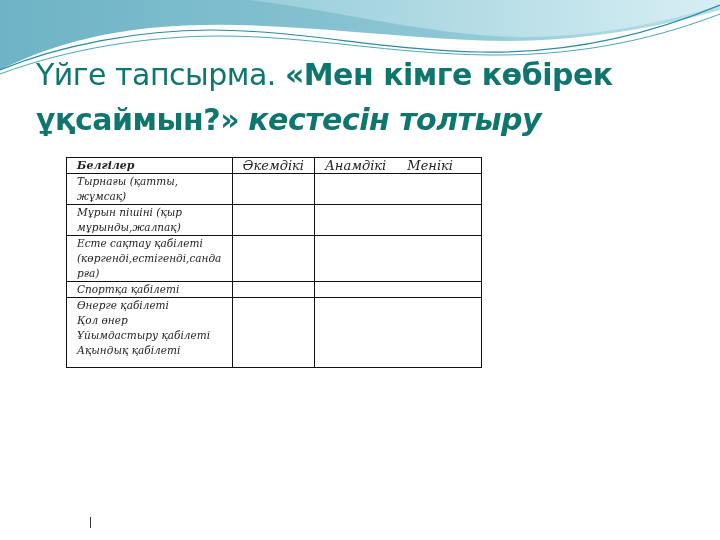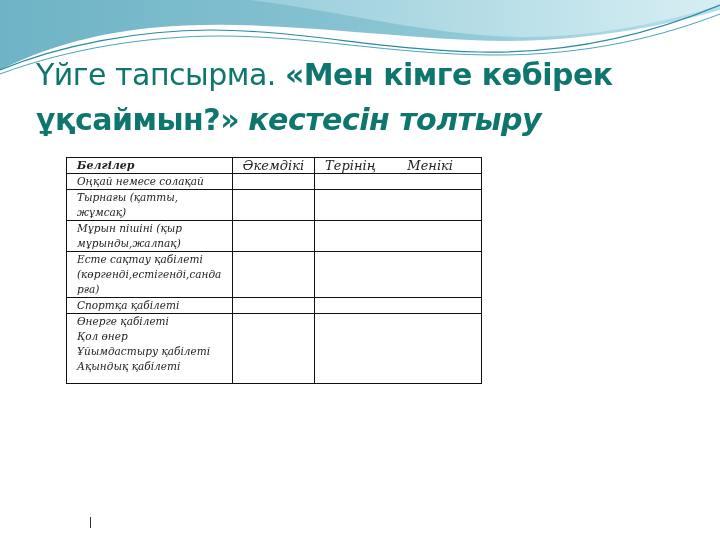--- a/index.html
+++ b/index.html
@@ -72,34 +72,27 @@
       <col style="width:166px">
       <col style="width:66px">
       <col style="width:176px">
     </colgroup>
     <thead>
       <tr>
         <th class="col-trait">Белгілер</th>
         <th>Әкемдікі</th>
         <th>
           <div class="hdr-split">
-            <span>Терінің</span>
+            <span>Анамдікі</span>
             <span>Менікі</span>
           </div>
         </th>
       </tr>
     </thead>
     <tbody>
-      <tr style="height:15px">
-        <td>
-          <span class="line">Оңқай немесе солақай</span>
-        </td>
-        <td></td>
-        <td></td>
-      </tr>
       <tr style="height:30px">
         <td>
           <span class="line">Тырнағы (қатты,</span>
           <span class="line">жұмсақ)</span>
         </td>
         <td></td>
         <td></td>
       </tr>
       <tr style="height:30px">
         <td>

